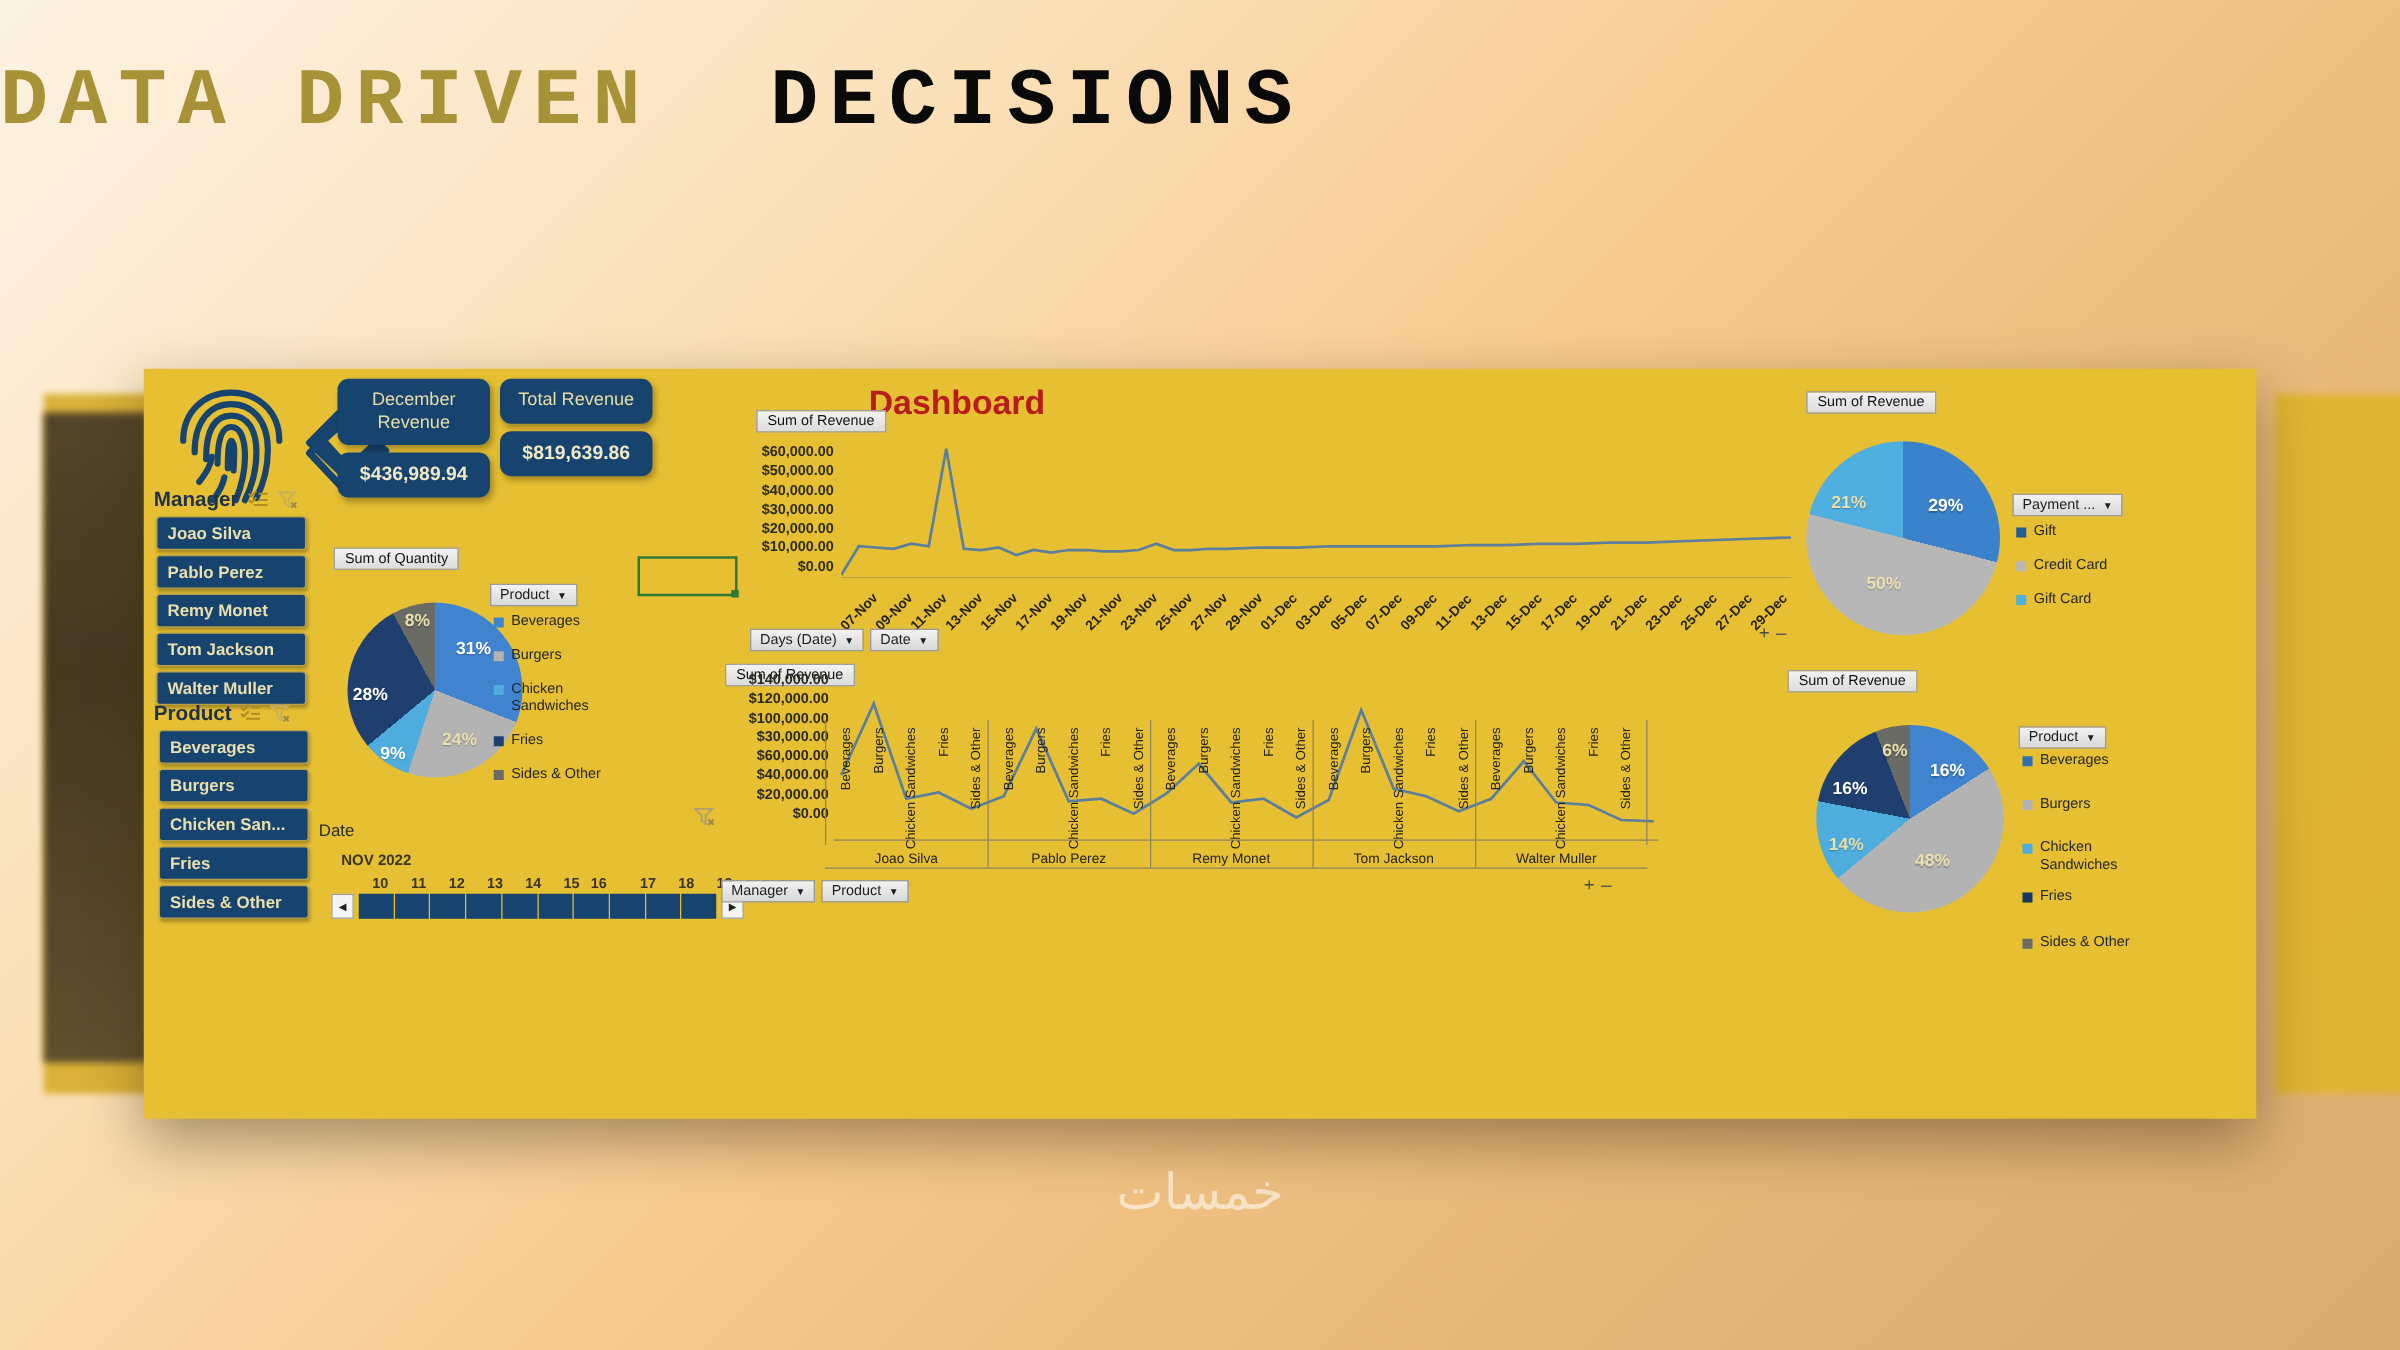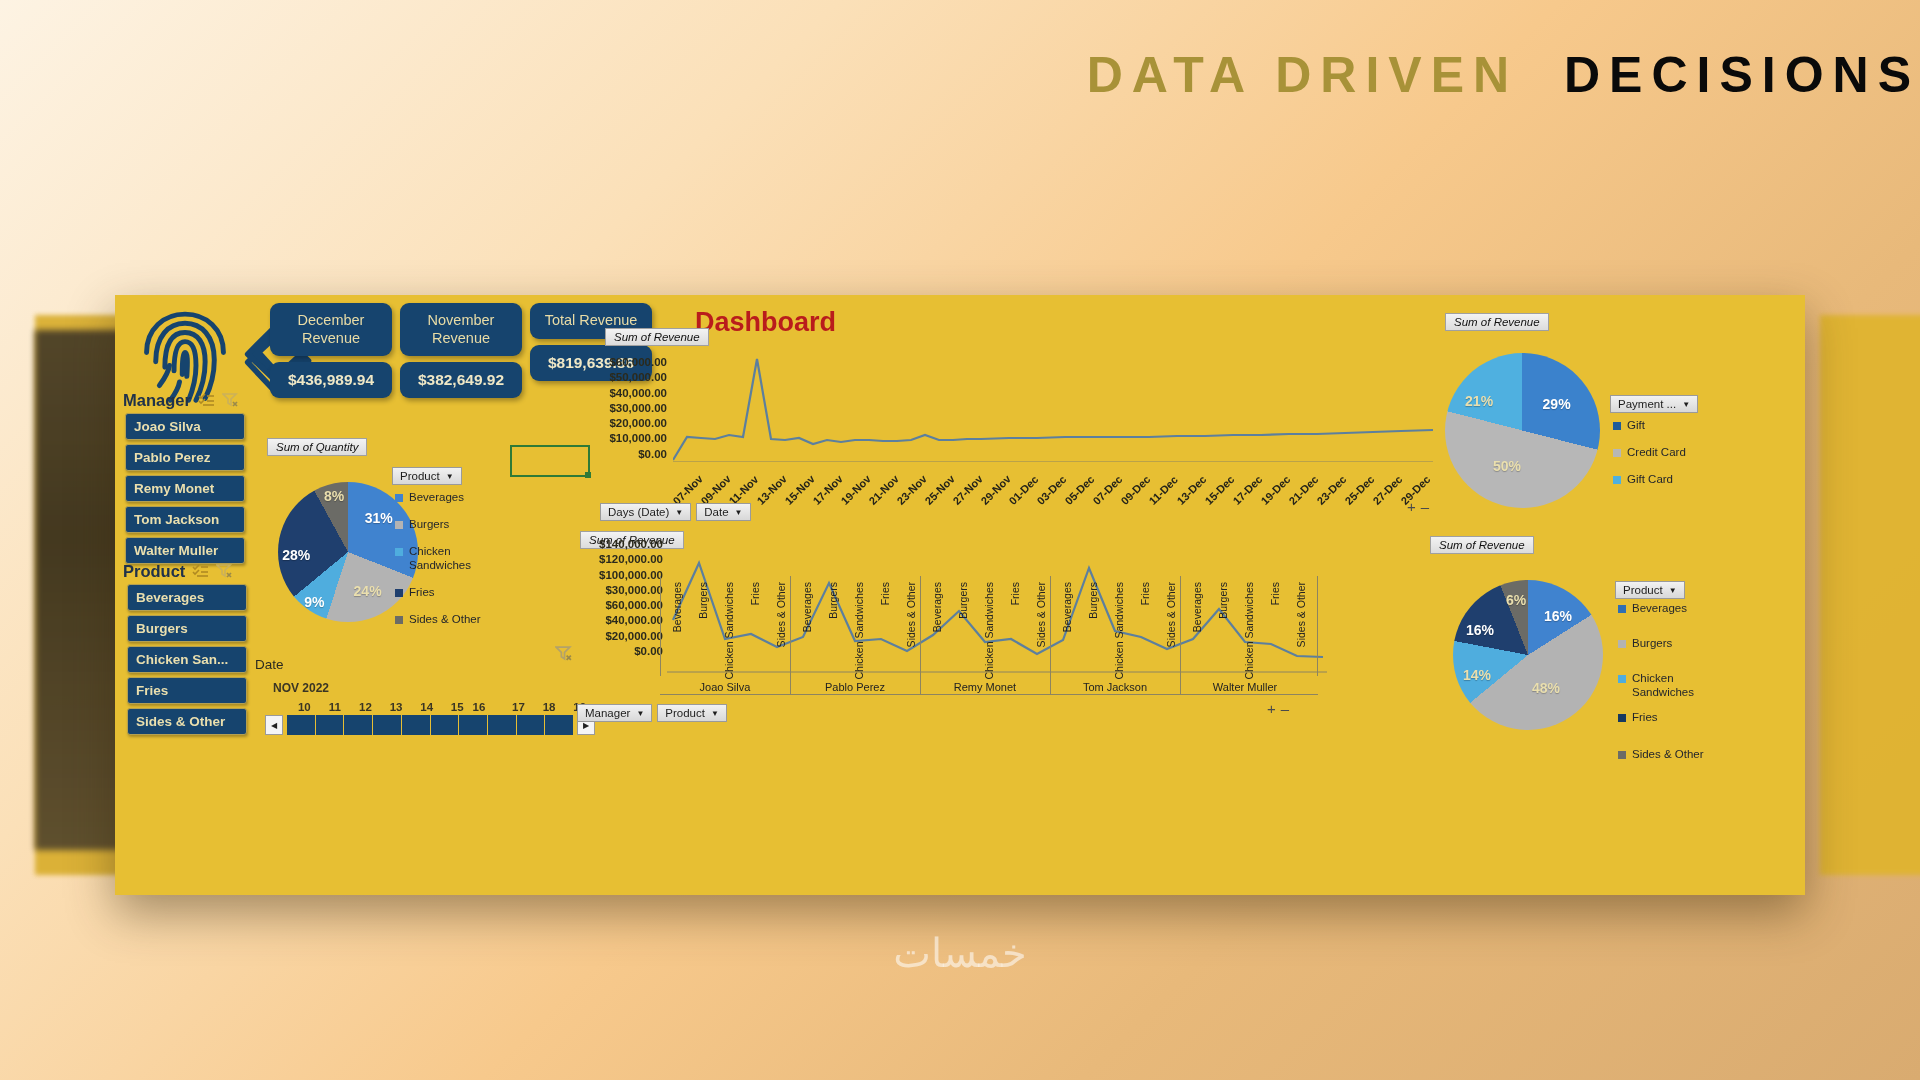--- a/index.html
+++ b/index.html
@@ -21,23 +21,23 @@
   .bg-panel.right { left: 1820px; top: 315px; width: 120px; height: 560px; background:#e0b42e; }
   .bg-dark-strip {
     position:absolute; left:35px; top:330px; width:95px; height:520px;
     background:linear-gradient(180deg,#3b3327,#2a241b 40%,#4a3f2d);
     filter: blur(3px); opacity:.85;
   }
 
   
   .title {
     position: absolute; top: 46px; left: 0; width: 100%;
-    text-align: right;
-    font-family: Liberation Sans, sans-serif;
-    font-size: 50px;
+    text-align: left;
+    font-family: Liberation Mono, monospace;
+    font-size: 64px;
     font-weight: 700;
     letter-spacing: 9px;
     white-space: nowrap;
   }
   .title .t1 { color: #a89238; }
   .title .t2 { color: #0a0a0a; }
 
   
   .sheet {
     position: absolute;
@@ -89,21 +89,21 @@
     display:inline-flex; align-items:center; gap:6px;
     background:linear-gradient(180deg,#f2f2f2,#d8d8d8);
     border:1px solid #9a9a9a; font-size:11.5px; color:#1d1d1d;
     padding:2px 7px; white-space:nowrap;
   }
   .fld .car { font-size:8px; }
   .chip {
     display:inline-block;
     background:linear-gradient(180deg,#f3f3f3,#dcdcdc);
     border:1px solid #a0a0a0; font-size:11.5px; color:#111;
-    padding:2px 8px; white-space:nowrap;font-style:italic;
+    padding:2px 8px; white-space:nowrap;
   }
 
   
   .pie { border-radius:50%; position:relative; }
   .pie-lab {
     position:absolute; font-size:14px; font-weight:700;
     transform:translate(-50%,-50%); text-shadow:0 1px 1px rgba(0,0,0,.25);
   }
   .legend { position:absolute; font-size:11.5px; color:#24262b; }
   .legend div { display:flex; align-items:flex-start; gap:6px; margin-bottom:14px; line-height:1.15; }
@@ -160,24 +160,20 @@
       <path d="M50 6 L92 46 L60 78 L18 38 Z" stroke="#e7bf33" stroke-width="0"></path>
       <path d="M36 36 L58 16 L78 38 L56 58 Z" fill="#e7bf33" stroke="none"></path>
       <path d="M22 44 L18 48 L48 80 L86 80" stroke-width="7" fill="none"></path>
     </g>
   </svg>
 
   <div class="kpi-wrap">
     <div class="kpi-col">
       <div class="kpi-head">December Revenue</div>
       <div class="kpi-val">$436,989.94</div>
-    </div>
-    <div class="kpi-col">
-      <div class="kpi-head">November Revenue</div>
-      <div class="kpi-val">$382,649.92</div>
     </div>
     <div class="kpi-col">
       <div class="kpi-head">Total Revenue</div>
       <div class="kpi-val">$819,639.86</div>
     </div>
   </div>
   <div class="green-box"></div>
 
   <div class="slicer-title" style="left:8px; top:96px;">
     <span>Manager</span>

